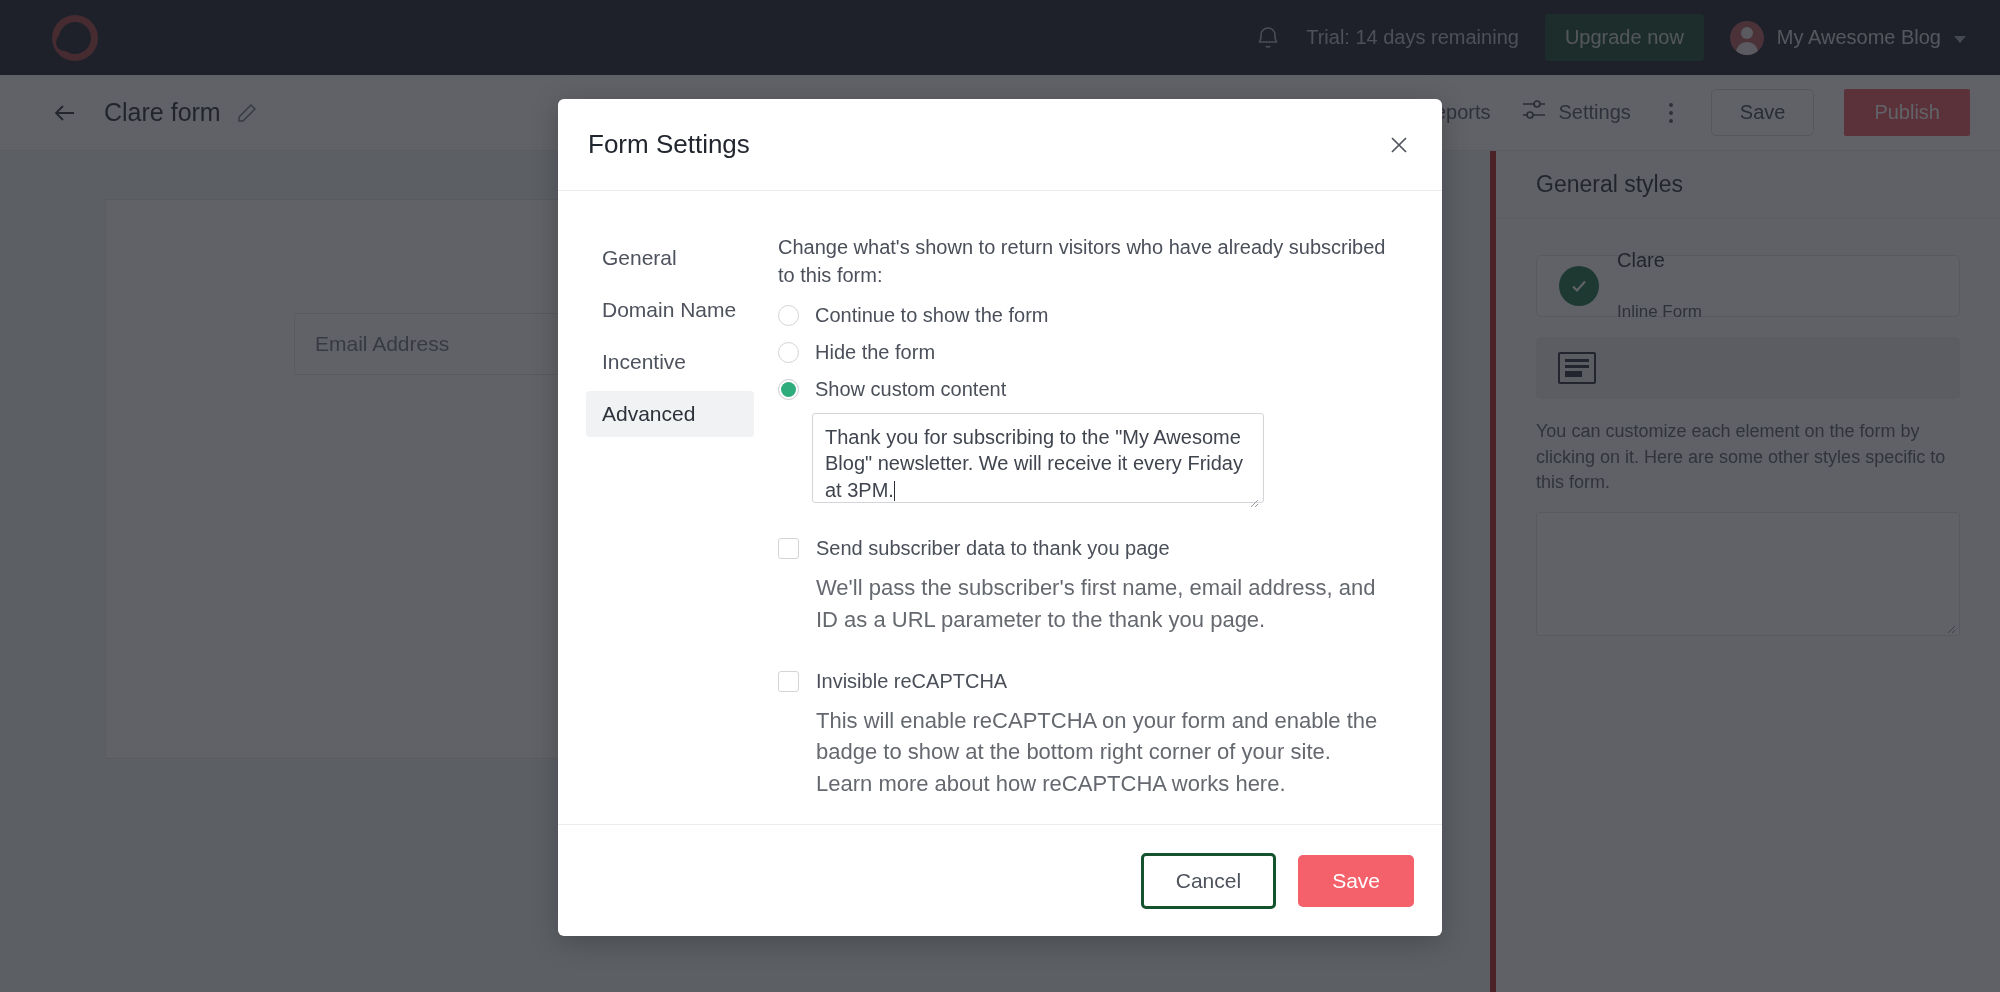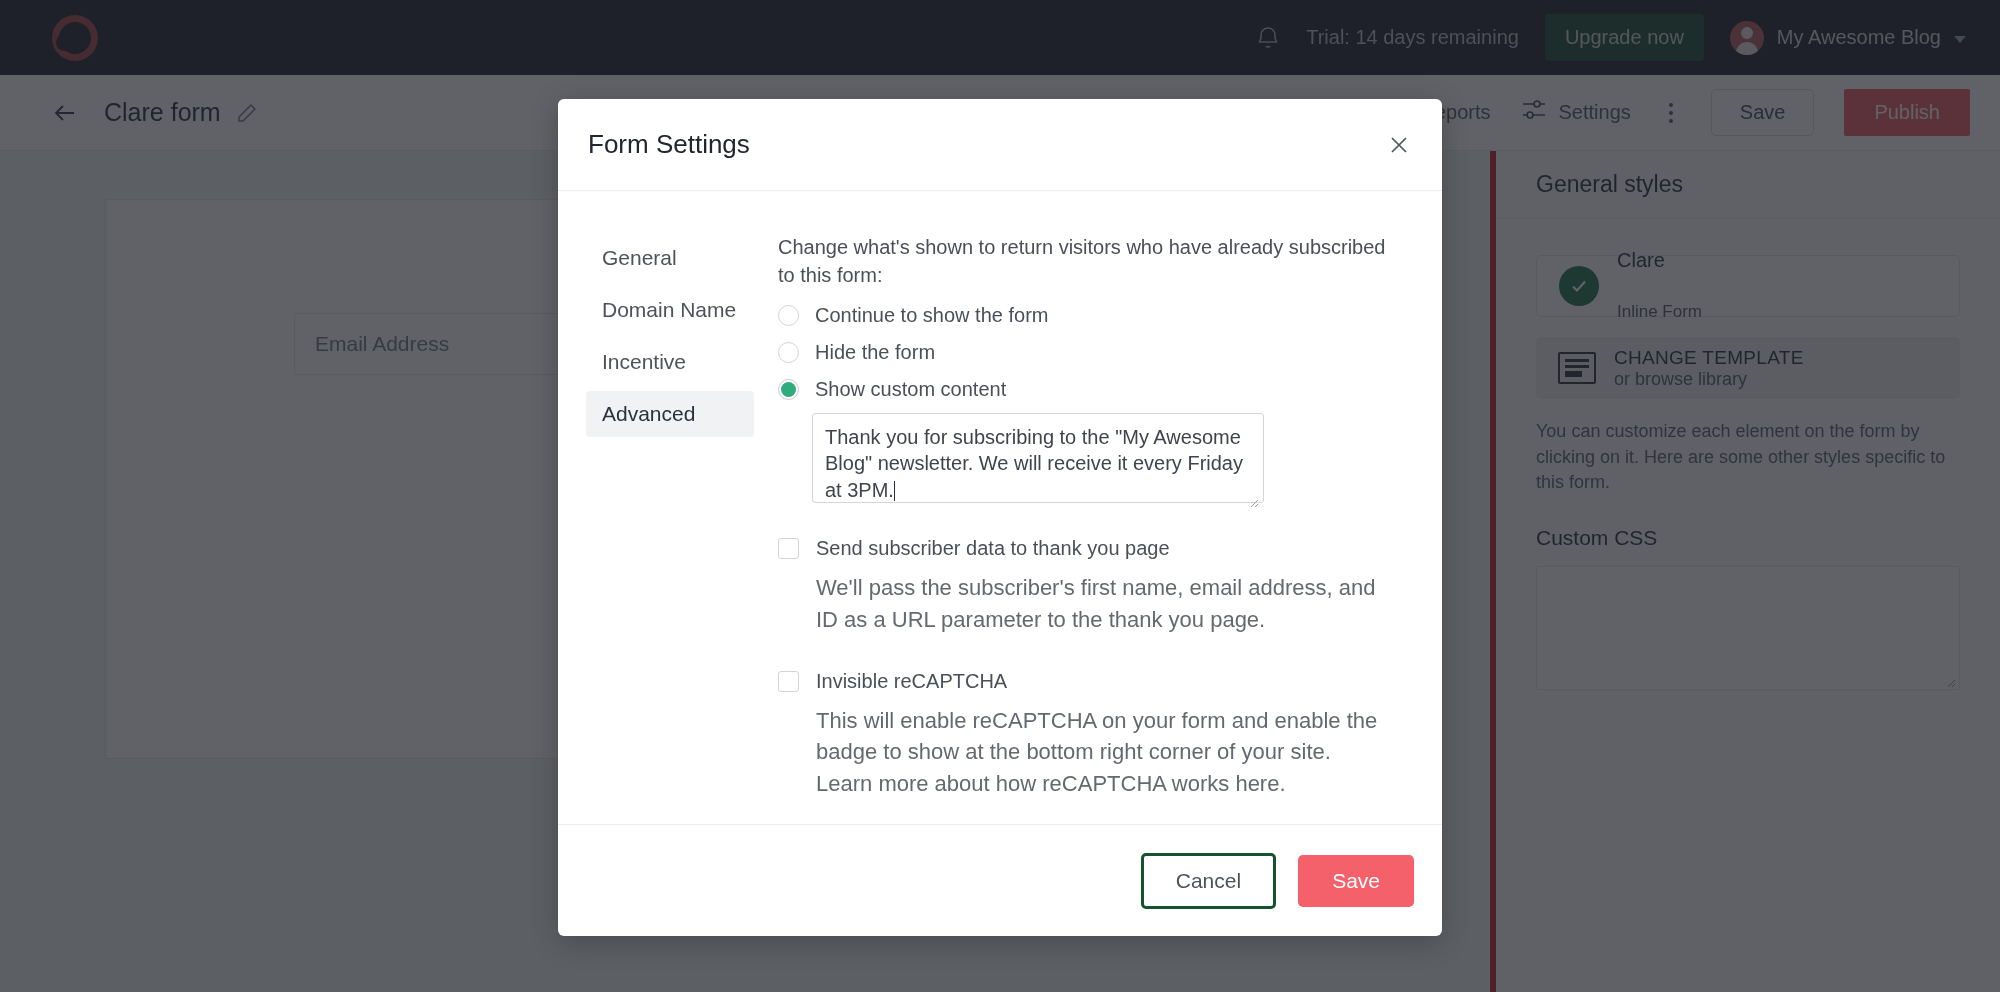--- a/index.html
+++ b/index.html
@@ -321,29 +321,24 @@
           <div class="tpl-sub">Inline Form</div>
         </div>
       </div>
 
       <div class="change-template">
         <div class="tpl-icon">
             <i></i>
             <i></i>
             <i></i>
           </div>
-        <div>
-          <div class="ct-title">CHANGE TEMPLATE</div>
-          <div class="ct-sub">or browse library</div>
-        </div>
       </div>
 
       <div class="rp-help">You can customize each element on the form by clicking on it. Here are some other styles specific to this form.</div>
 
-      <div class="rp-sec-title">Custom CSS</div>
       <div class="css-box">
         <span></span>
         <span class="resize-grip">
           <svg width="12" height="12" viewBox="0 0 12 12" stroke="#8a8f97" stroke-width="1">
             <path d="M11 4L4 11M11 8l-3 3"></path>
           </svg>
         </span>
       </div>
     </div>
   </div>

